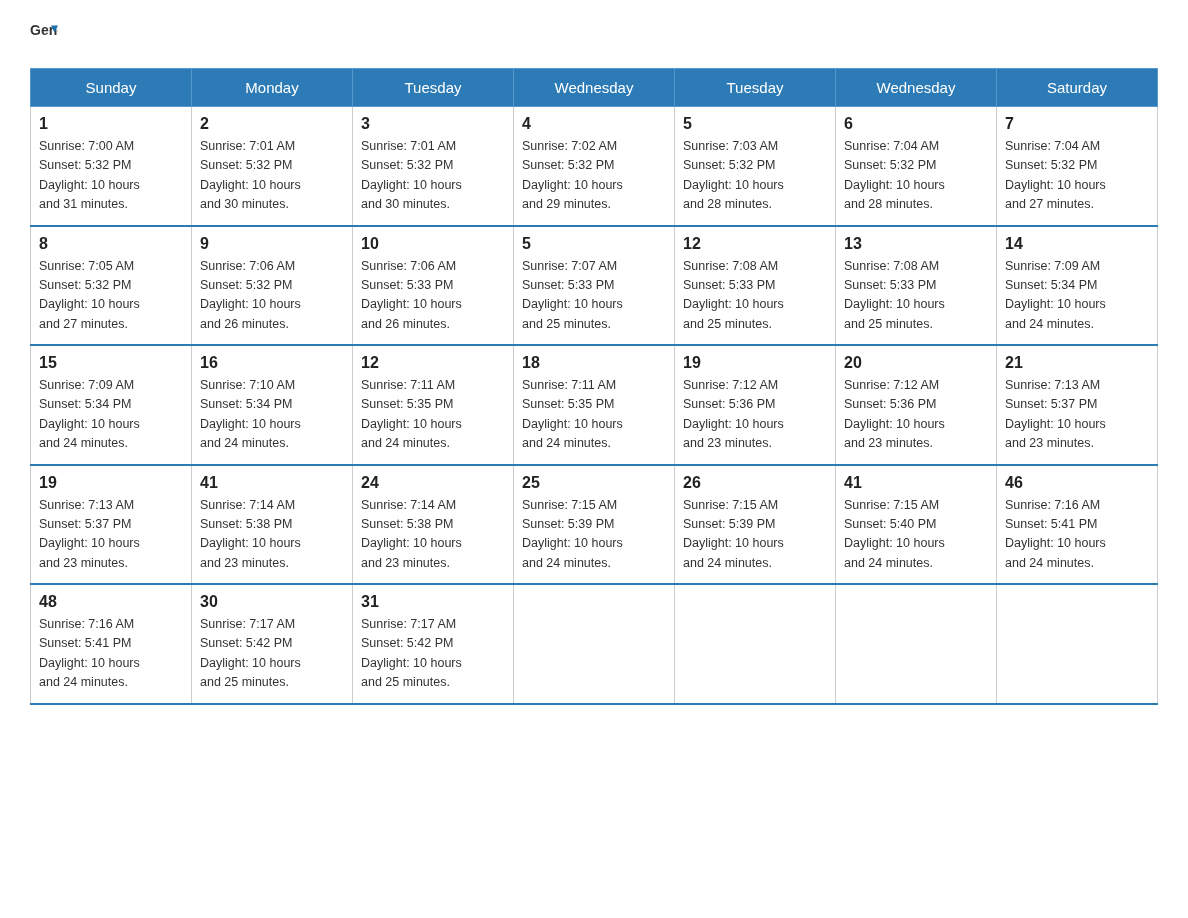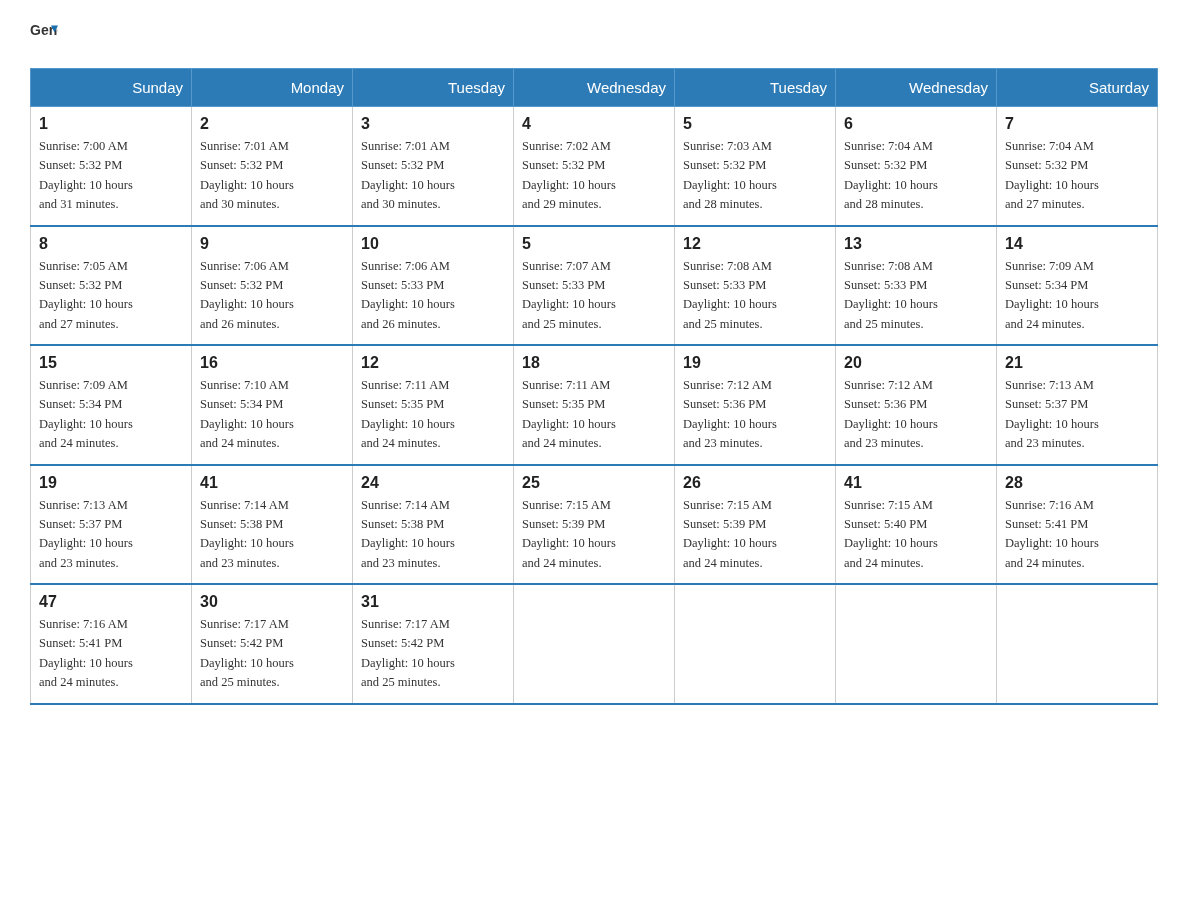--- a/index.html
+++ b/index.html
@@ -49,21 +49,21 @@
     .calendar {
       width: 100%;
       border-collapse: collapse;
       border: 1px solid #bbb;
     }
 
     .calendar thead tr th {
       background-color: #2c7bb6;
       color: #fff;
       padding: 10px 8px;
-      text-align: right;
+      text-align: center;
       font-size: 15px;
       font-weight: normal;
       border: 1px solid #5599cc;
     }
 
     .calendar tbody tr td {
       vertical-align: top;
       padding: 8px 8px 10px 8px;
       border: 1px solid #ccc;
       font-size: 13px;
@@ -80,21 +80,20 @@
       font-weight: bold;
       color: #222;
       margin-bottom: 4px;
       display: block;
     }
 
     .day-info {
       font-size: 12.5px;
       line-height: 1.55;
       color: #333;
-      font-family: Liberation Serif, serif;
     }
 
     .empty-cell {
       background: #fff;
     }
   </style>
 </head>
 <body>
 
 <div class="header">
@@ -370,32 +369,32 @@
         <td>
           <span class="day-number">41</span>
           <div class="day-info">
             Sunrise: 7:15 AM<br>
             Sunset: 5:40 PM<br>
             Daylight: 10 hours<br>
             and 24 minutes.
           </div>
         </td>
         <td>
-          <span class="day-number">28</span>
+          <span class="day-number">46</span>
           <div class="day-info">
             Sunrise: 7:16 AM<br>
             Sunset: 5:41 PM<br>
             Daylight: 10 hours<br>
             and 24 minutes.
           </div>
         </td>
       </tr>
       <tr>
         <td>
-          <span class="day-number">47</span>
+          <span class="day-number">48</span>
           <div class="day-info">
             Sunrise: 7:16 AM<br>
             Sunset: 5:41 PM<br>
             Daylight: 10 hours<br>
             and 24 minutes.
           </div>
         </td>
         <td>
           <span class="day-number">30</span>
           <div class="day-info">

